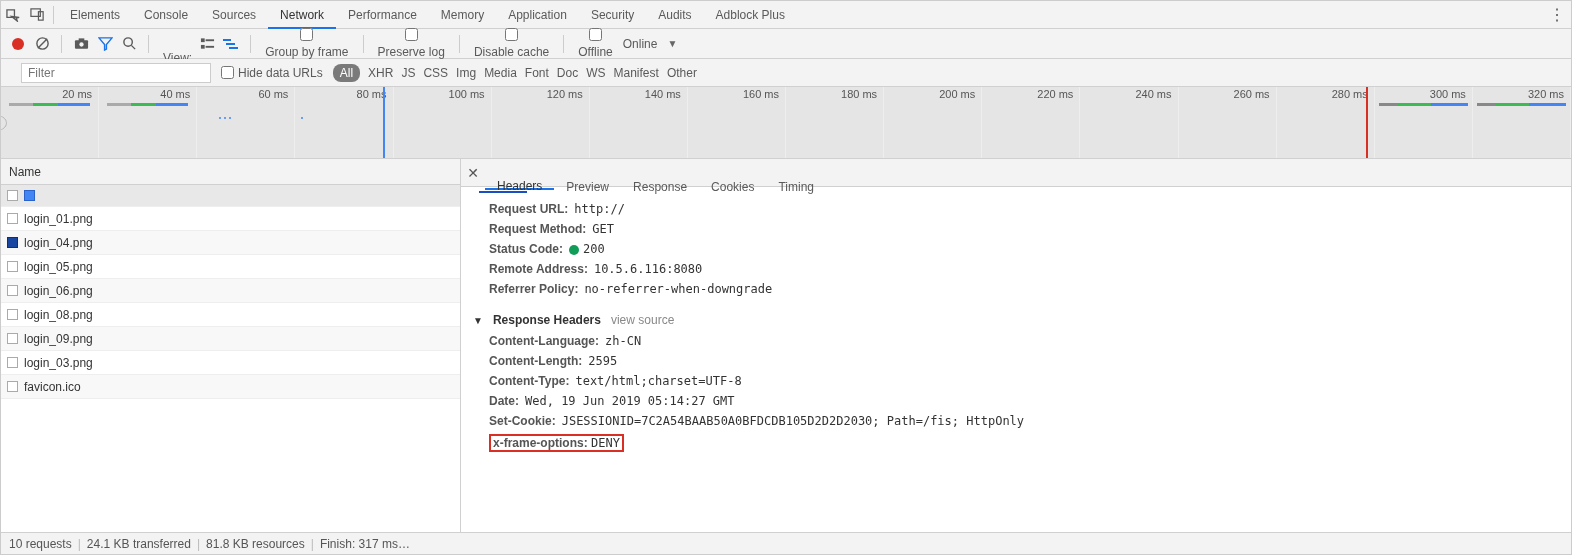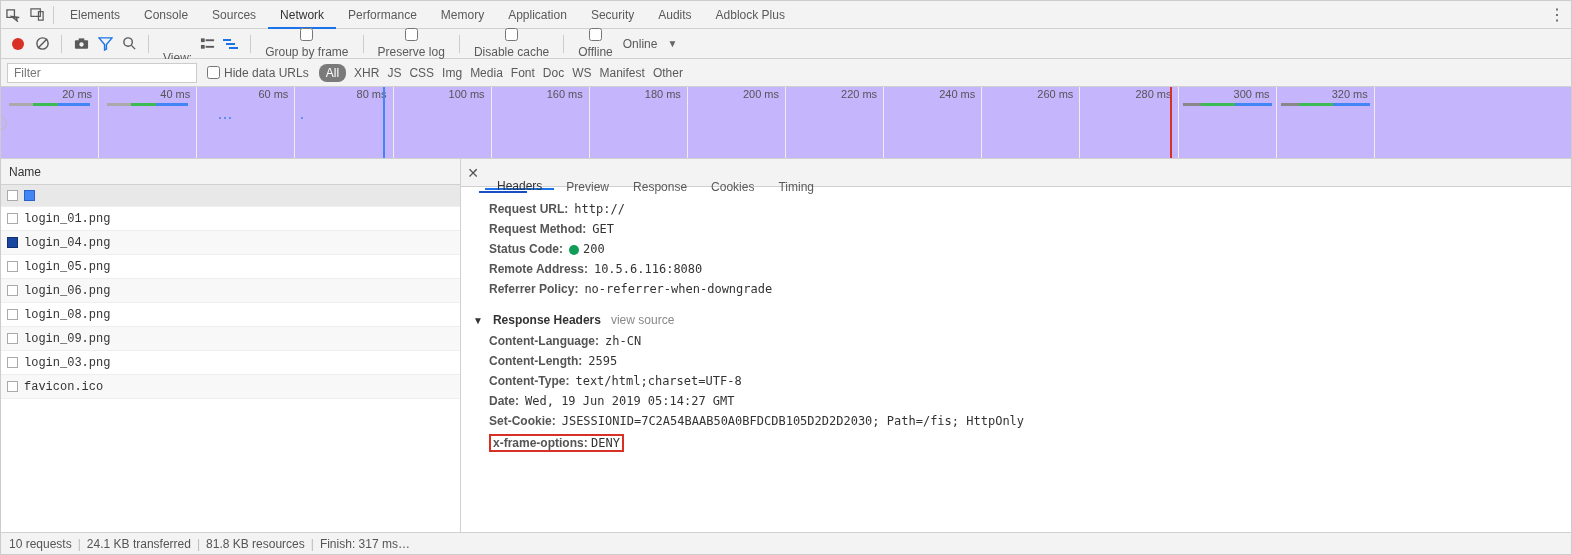--- a/index.html
+++ b/index.html
@@ -21,49 +21,49 @@
   .toolbar .record { color:#d93025; }
   .toolbar .vsep { width:1px; height:18px; background:#ccc; margin:0 4px; }
   .toolbar label.cb { display:inline-flex; align-items:center; gap:4px; font-size:12px; color:#5a5a5a; padding:0 4px; cursor:pointer;flex-direction:column; }
   .toolbar label.cb input { margin:0; width:13px; height:13px; }
   .toolbar .view-lbl { margin-left:4px;margin-top:28px; }
   .toolbar .filter-ic { color:#1a73e8; }
   .toolbar .throttle { display:flex; align-items:center; gap:10px; }
   .toolbar .chev { font-size:10px; color:#666; }
 
   
-  .filterbar { display:flex; align-items:center; height:28px; border-bottom:1px solid #d0d0d0; padding:0 6px; gap:10px; background:#f3f3f3; }
+  .filterbar { display:flex; align-items:center; height:28px; border-bottom:1px solid #d0d0d0; padding:0 20px; gap:10px; background:#f3f3f3; }
   .filterbar input[type=text] { width:190px; height:20px; border:1px solid #ccc; padding:1px 6px; background:#fff; font-family:inherit; font-size:12px; color:#333; }
   .filterbar label.cb { display:inline-flex; align-items:center; gap:4px; font-size:12px; }
   .filterbar label.cb input { margin:0; width:13px; height:13px; }
   .filterbar .type-group { display:flex; align-items:center; gap:8px; }
   .filterbar .pill { padding:2px 7px; border-radius:8px; cursor:pointer; }
   .filterbar .pill.active { background:#7a7a7a; color:#fff; }
   .filterbar .tlabel { cursor:pointer; }
 
   
-  .timeline { height:72px; border-bottom:1px solid #d0d0d0; position:relative; background:#c4b5fd; display:flex; }
+  .timeline { height:72px; border-bottom:1px solid #d0d0d0; position:relative; background:#e5e5e5; display:flex; }
   .timeline .cell { border-right:1px solid #eee; height:100%; position:relative; }
   .timeline .tick { position:absolute; top:1px; right:6px; font-size:11px; color:#555; white-space:nowrap; }
   .timeline .grad1 { position:absolute; left:8px; right:8px; top:16px; height:3px; background:linear-gradient(90deg,#aaa 0 30%,#3cba54 30% 60%,#4285f4 60% 100%); }
   .timeline .grad2 { position:absolute; top:16px; height:3px; background:linear-gradient(90deg,#888 0 20%,#3cba54 20% 58%,#4285f4 58% 100%); }
   .timeline .dots { position:absolute; top:30px; left:22px; display:flex; gap:3px; }
   .timeline .dots span { width:2px; height:2px; background:#4285f4; border-radius:50%; display:inline-block; }
   .timeline .cursor { position:absolute; top:0; bottom:0; width:2px; background:#4285f4; }
   .timeline .load { position:absolute; top:0; bottom:0; width:2px; background:#d93025; }
   .timeline .arc { position:absolute; left:-8px; top:50%; width:14px; height:14px; border:1px solid #bbb; border-left:none; border-top:none; transform:translateY(-50%) rotate(-45deg); border-radius:50%; }
 
   
   .split { flex:1; display:flex; min-height:0; }
   .left { width:460px; border-right:1px solid #d0d0d0; display:flex; flex-direction:column; min-height:0; }
   .left .hdr { height:26px; display:flex; align-items:center; padding:0 8px; border-bottom:1px solid #d0d0d0; background:#f3f3f3; font-size:12px; color:#333; }
   .left .rowsel { display:flex; align-items:center; height:22px; gap:6px; padding:0 6px; border-bottom:1px solid #eee; background:#e8e8e8; }
   .left .rowsel .box { width:11px; height:11px; border:1px solid #aaa; background:#fff; }
   .left .rowsel .sw-blue { width:11px; height:11px; background:#4285f4; border:1px solid #2a62c9; }
-  .left .list { flex:1; overflow:auto;font-family:Liberation Mono, monospace; }
+  .left .list { flex:1; overflow:auto; }
   .left .row { display:flex; align-items:center; height:24px; gap:6px; padding:0 6px; border-bottom:1px solid #eee; cursor:pointer; }
   .left .row:nth-child(even) { background:#f8f8f8; }
   .left .row .sw { width:11px; height:11px; border:1px solid #aaa; background:#fff; }
   .left .row .sw.img-blue { background:#1846a0; border-color:#0f2f6e; }
   .left .row .fname { color:#333; }
 
   .right { flex:1; display:flex; flex-direction:column; min-height:0; }
   .dtabs { display:flex; align-items:center; height:28px; border-bottom:1px solid #d0d0d0; background:#f3f3f3; }
   .dtabs .close { width:24px; text-align:center; cursor:pointer; font-size:14px; color:#555; }
   .dtabs .dtab { height:28px; line-height:28px; padding:16px 12px; cursor:pointer; color:#5a5a5a; }
@@ -237,20 +237,26 @@
         <span class="tick">80 ms</span>
         <div class="dots" style="left:6px">
           <span></span>
         </div>
         <span class="cursor" style="left:90%"></span>
       </div>
     <div class="cell" style="width:6.25%">
         <span class="tick">100 ms</span>
       </div>
     <div class="cell" style="width:6.25%">
+        <span class="tick">120 ms</span>
+      </div>
+    <div class="cell" style="width:6.25%">
+        <span class="tick">140 ms</span>
+      </div>
+    <div class="cell" style="width:6.25%">
         <span class="tick">160 ms</span>
       </div>
     <div class="cell" style="width:6.25%">
         <span class="tick">180 ms</span>
       </div>
     <div class="cell" style="width:6.25%">
         <span class="tick">200 ms</span>
       </div>
     <div class="cell" style="width:6.25%">
         <span class="tick">220 ms</span>

